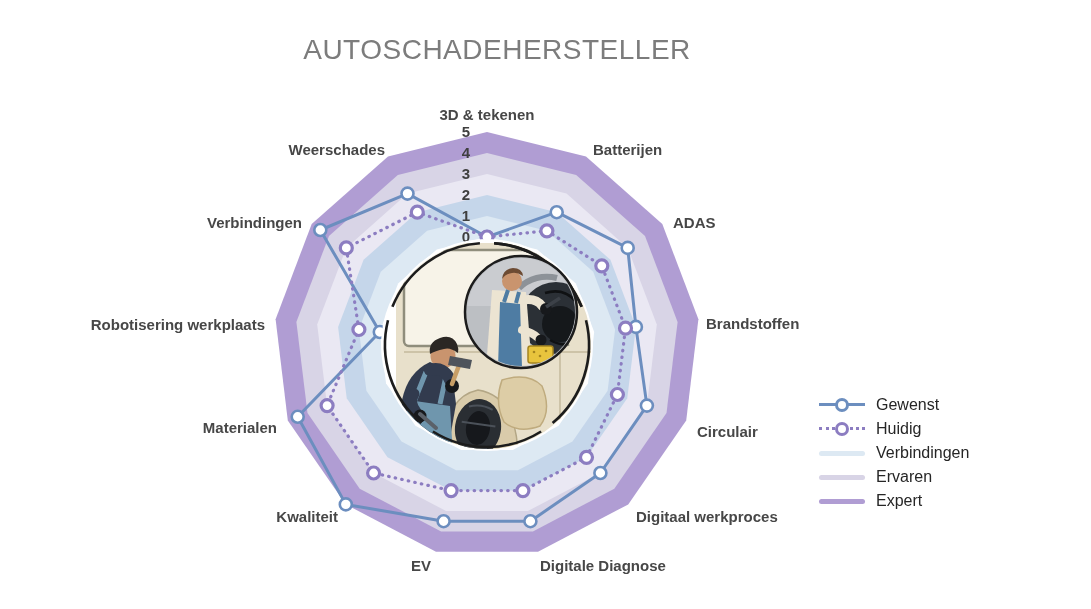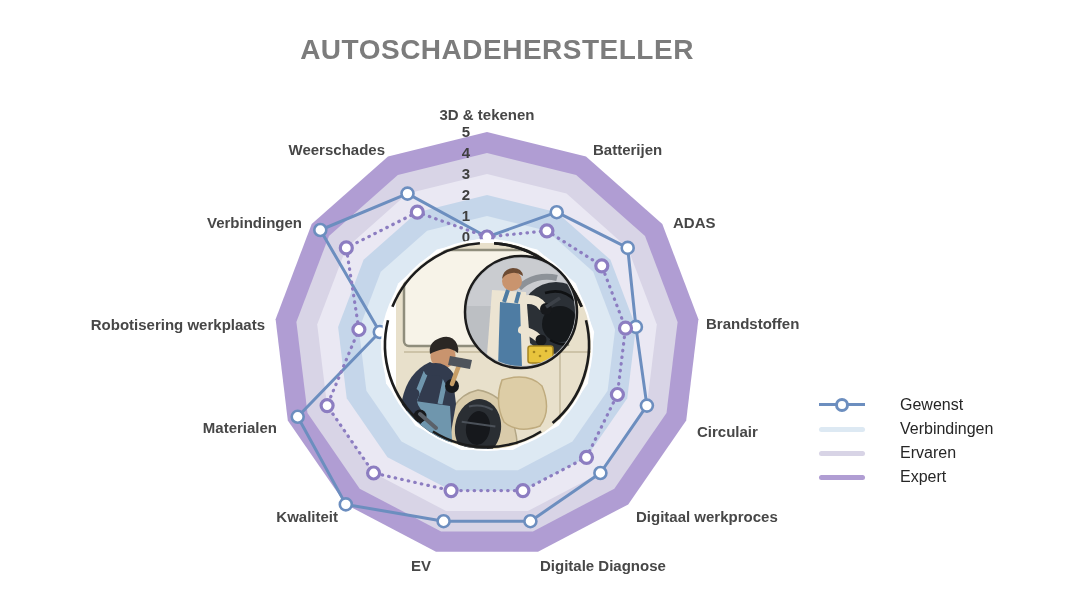--- a/index.html
+++ b/index.html
@@ -1,23 +1,23 @@
 <!DOCTYPE html>
 <html><head>
 <meta charset="utf-8">
 <style>
   html,body{margin:0;padding:0;background:#ffffff;}
   #stage{position:relative;width:1091px;height:609px;background:#ffffff;overflow:hidden;
          font-family:"Liberation Sans",sans-serif;}
   #chart-title{position:absolute;left:497px;top:34px;transform:translateX(-50%);
-    font-size:28px;font-weight:bold;color:#7c7c7c;letter-spacing:.5px;white-space:nowrap;}
+    font-size:28px;font-weight:normal;color:#7c7c7c;letter-spacing:.5px;white-space:nowrap;}
   svg text.tick{font-family:"Liberation Sans",sans-serif;font-size:15px;font-weight:bold;fill:#3f3f3f;}
   svg text.cat{font-family:"Liberation Sans",sans-serif;font-size:15px;font-weight:bold;fill:#474747;}
   #legend{position:absolute;left:819px;top:396px;display:flex;flex-direction:column;row-gap:6px;}
-  .lg-row{display:flex;align-items:flex-start;height:18px;gap:24px;}
+  .lg-row{display:flex;align-items:flex-start;height:18px;}
   .lg-swatch{position:relative;width:46px;height:18px;margin-right:11px;flex:0 0 46px;}
   .lg-line{position:absolute;left:0;right:0;top:7px;height:0;border-top:3.5px solid;}
   .lg-line.dotted{border-top-style:dotted;}
   .lg-marker{position:absolute;left:16px;top:2px;width:8px;height:8px;border-radius:50%;
     background:#fff;border:3px solid;}
   .lg-band{position:absolute;left:0;right:0;top:7px;height:5px;border-radius:3px;}
   .lg-label{font-size:16px;color:#262626;white-space:nowrap;}
 </style>
 </head>
 <body>
@@ -159,20 +159,27 @@
   <div id="legend">
       <div class="lg-row">
         <span class="lg-swatch">
           <span class="lg-line" style="border-top-color: rgb(108, 142, 191);"></span>
           <span class="lg-marker" style="border-color: rgb(108, 142, 191);"></span>
         </span>
         <span class="lg-label">Gewenst</span>
       </div>
       <div class="lg-row">
         <span class="lg-swatch">
+          <span class="lg-line dotted" style="border-top-color: rgb(140, 125, 193);"></span>
+          <span class="lg-marker" style="border-color: rgb(140, 125, 193);"></span>
+        </span>
+        <span class="lg-label">Huidig</span>
+      </div>
+      <div class="lg-row">
+        <span class="lg-swatch">
           <span class="lg-band" style="background: rgb(221, 233, 243);"></span>
         </span>
         <span class="lg-label">Verbindingen</span>
       </div>
       <div class="lg-row">
         <span class="lg-swatch">
           <span class="lg-band" style="background: rgb(216, 212, 230);"></span>
         </span>
         <span class="lg-label">Ervaren</span>
       </div>

